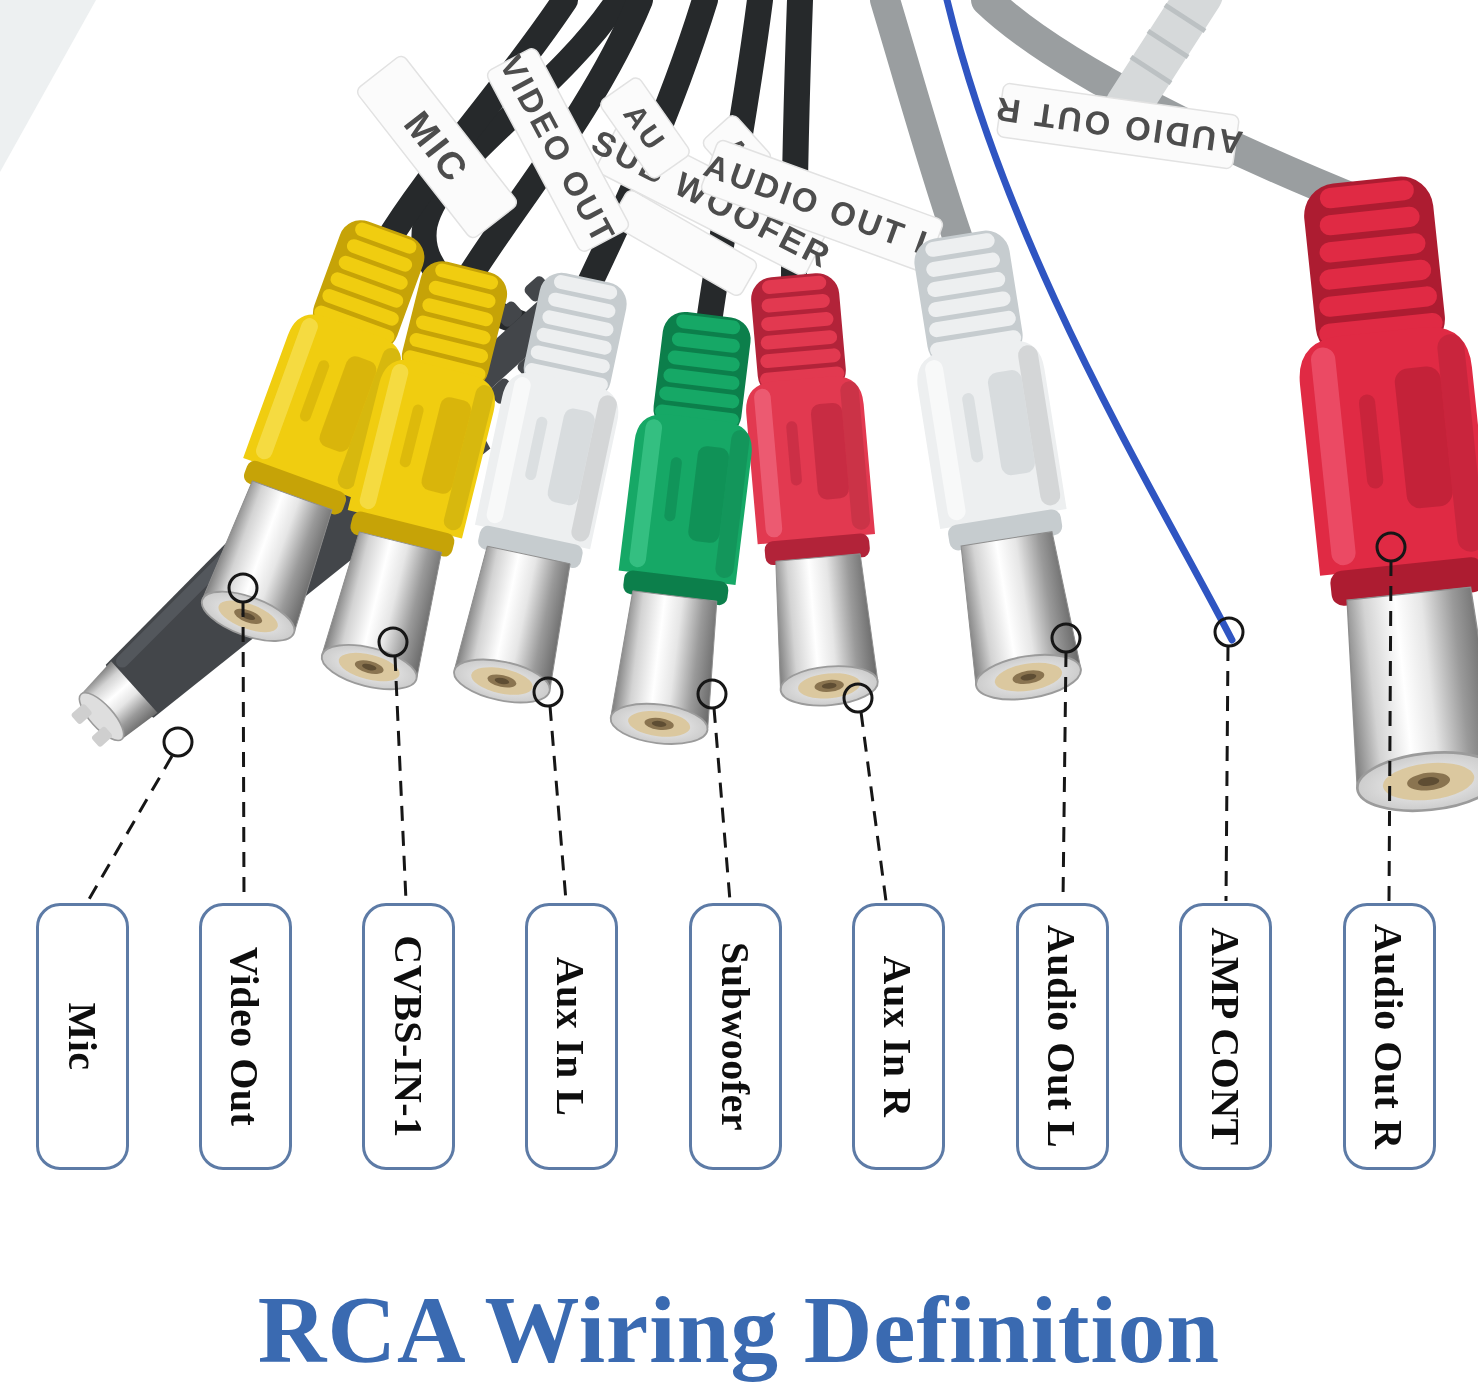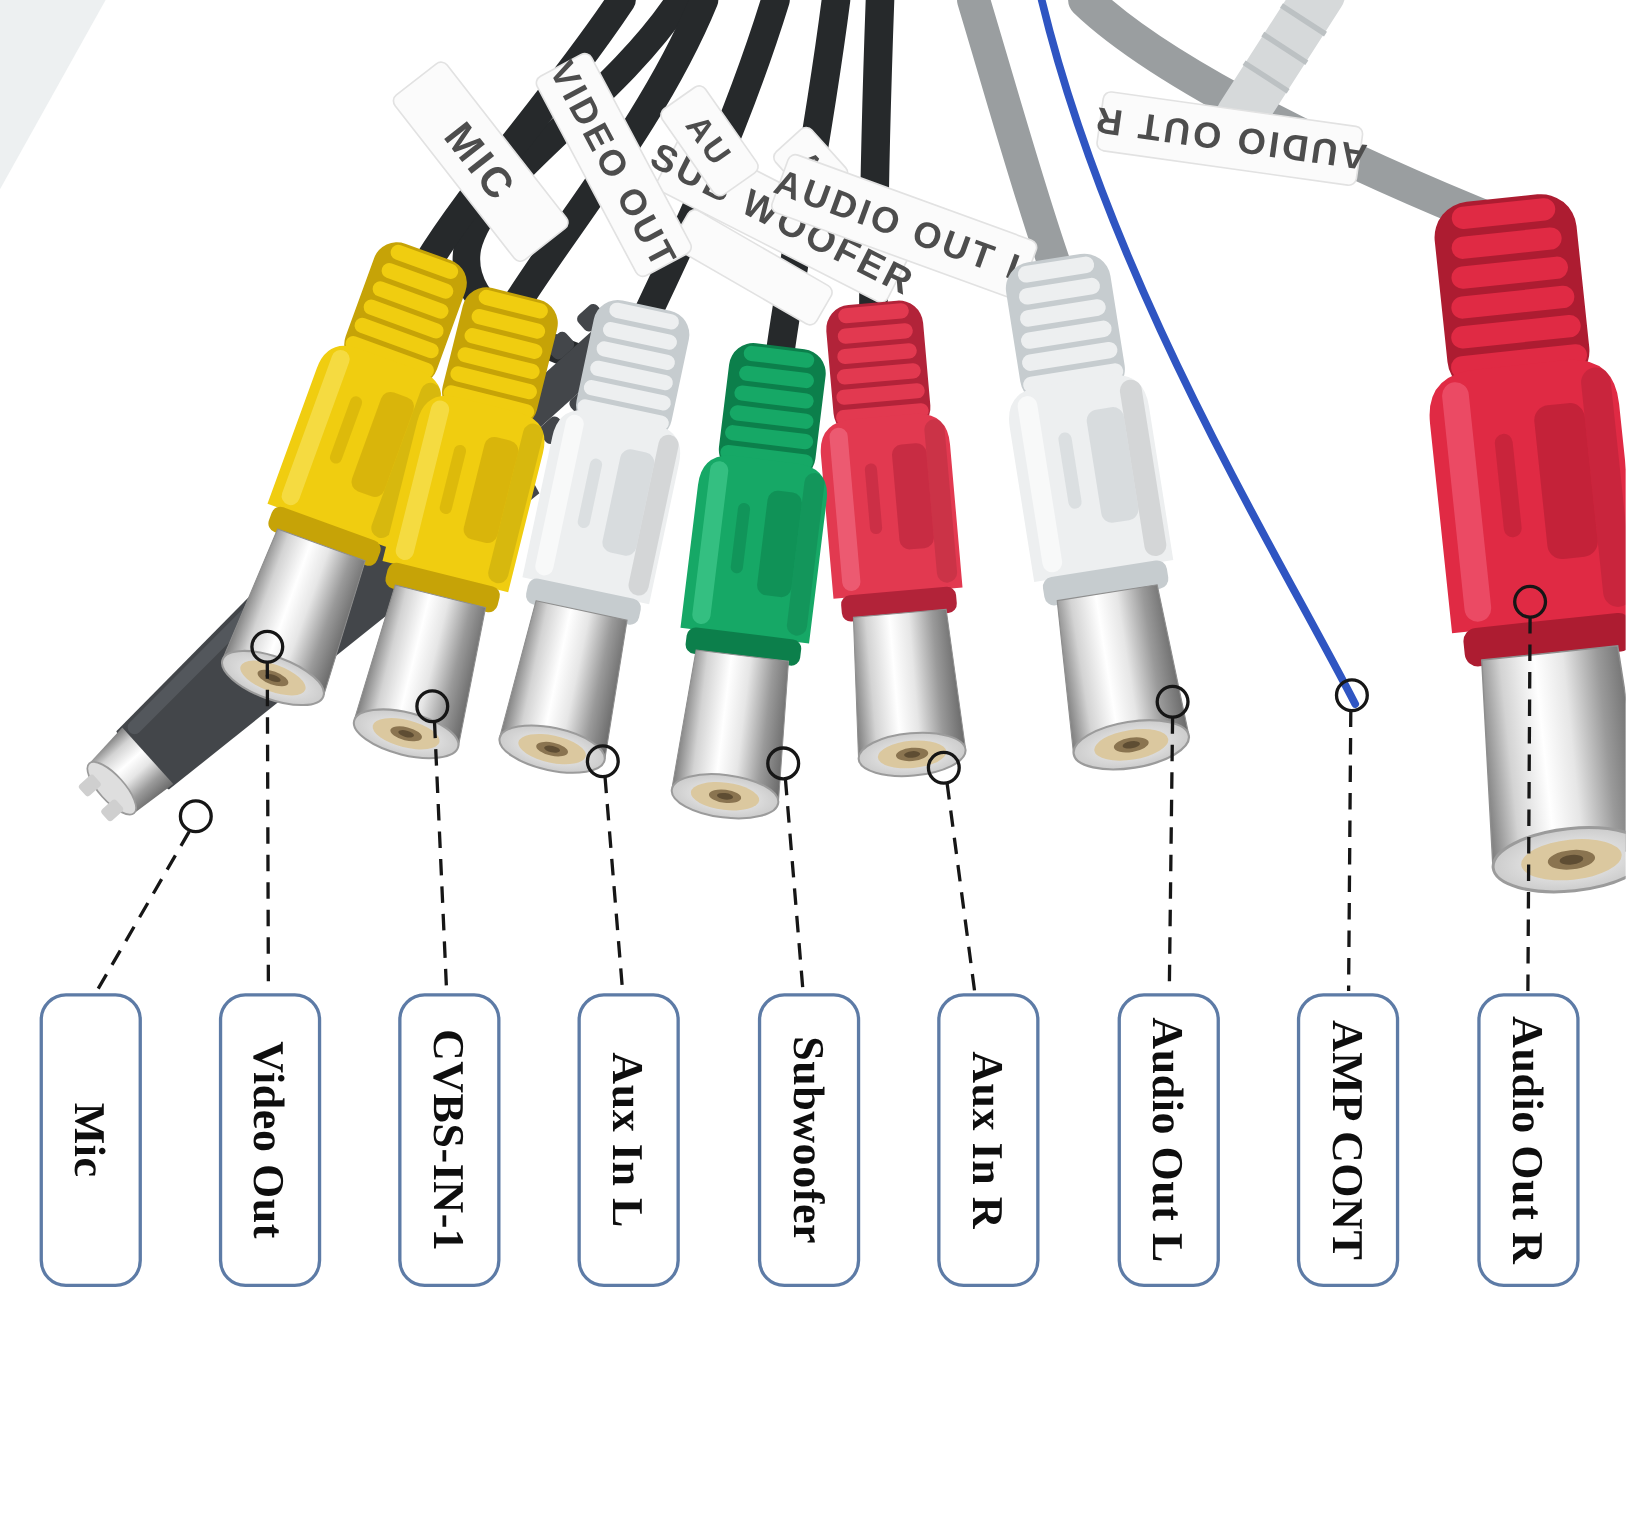--- a/index.html
+++ b/index.html
@@ -280,13 +280,14 @@
       <div class="lbox" style="left: 1015.5px; border-color: rgb(93, 123, 166);">
         <span style="color: rgb(14, 14, 14);">Audio Out L</span>
       </div>
       <div class="lbox" style="left: 1178.5px; border-color: rgb(93, 123, 166);">
         <span style="color: rgb(14, 14, 14);">AMP CONT</span>
       </div>
       <div class="lbox" style="left: 1342.5px; border-color: rgb(93, 123, 166);">
         <span style="color: rgb(14, 14, 14);">Audio Out R</span>
       </div>
     </div>
+  <div class="title" style="color: rgb(58, 106, 177);">RCA Wiring Definition</div>
 </div>
 
 </body></html>

